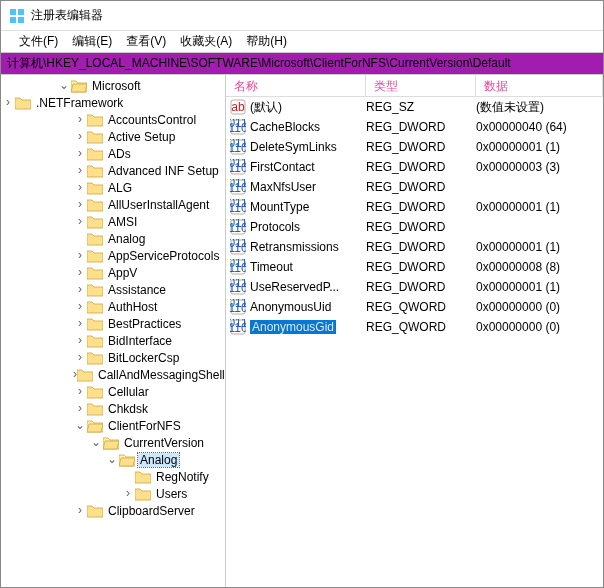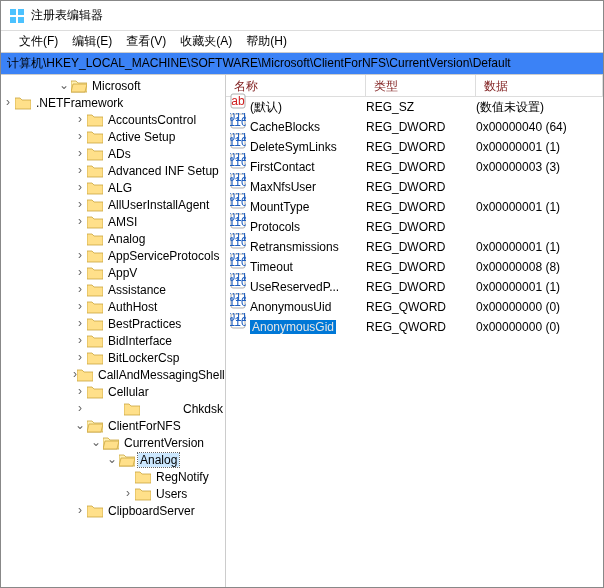--- a/index.html
+++ b/index.html
@@ -1,44 +1,44 @@
 <!DOCTYPE html>
 <html><head>
 <meta charset="utf-8">
 <style>
 * { margin:0; padding:0; box-sizing:border-box; font-family:"Microsoft YaHei","Segoe UI",sans-serif; font-size:12px; }
 body { background:#fff; width:604px; height:588px; overflow:hidden; border:1px solid #888; }
 .titlebar { display:flex; align-items:center; height:30px; padding:0 8px; border-bottom:1px solid #ddd; }
 .titlebar .icon { width:16px; height:16px; margin-right:6px; }
 .menubar { display:flex; height:22px; align-items:flex-start; border-bottom:1px solid #ccc; padding:0 12px; gap:2px; }
 .menubar span { padding:2px 6px; cursor:default; }
-.addressbar { height:22px; display:flex; align-items:center; padding:0 6px; border-bottom:1px solid #ccc; background:#3b82f6; font-size:12px; }
+.addressbar { height:22px; display:flex; align-items:center; padding:0 6px; border-bottom:1px solid #ccc; background:#a21caf; font-size:12px; }
 .workspace { display:flex; height:calc(100% - 30px - 22px - 22px); }
 .tree-pane { width:225px; border-right:1px solid #ccc; overflow:hidden; padding-top:2px; }
 .list-pane { flex:1; overflow:hidden; }
 .tree-row { display:flex; align-items:center; height:17px; white-space:nowrap; cursor:default; }
 .tree-row.sel .label { background:#cce8ff; outline:1px dotted #666; }
 .twisty { width:14px; text-align:center; color:#666; transform:translateY(-1px); }
 .twisty.open::before { content:"⌄"; }
 .twisty.closed::before { content:"›"; }
 .twisty.none::before { content:""; }
 .folder { width:16px; height:14px; margin-right:3px; flex:0 0 16px; }
 .folder svg { display:block; }
 .label { padding:0 2px; }
 .list-header { display:flex; height:22px; border-bottom:1px solid #ddd; }
-.list-header div { padding:3px 8px; border-right:1px solid #ddd; color:#7f1d1d; }
+.list-header div { padding:3px 8px; border-right:1px solid #ddd; color:#ec4899; }
 .col-name { width:140px; }
 .col-type { width:110px; }
 .col-data { flex:1; }
 .list-row { display:flex; height:20px; align-items:center; padding-left:4px; cursor:default; }
 .list-row .c-name { width:136px; display:flex; align-items:center; gap:4px; }
 .list-row .c-type { width:110px; }
 .list-row .c-data { flex:1; }
 .list-row.sel .c-name .t { background:#0078d7; color:#e5e5e5; padding:0 2px; }
-.val-icon { width:16px; height:28px; flex:0 0 16px; }
+.val-icon { width:16px; height:16px; flex:0 0 16px; }
 </style>
 </head>
 <body>
 
 <div class="titlebar">
   <span class="icon">
     <svg viewBox="0 0 16 16">
         <rect x="1" y="1" width="6" height="6" fill="#4cc2ff"></rect>
         <rect x="9" y="1" width="6" height="6" fill="#4cc2ff"></rect>
         <rect x="1" y="9" width="6" height="6" fill="#4cc2ff"></rect>
@@ -227,21 +227,21 @@
       </div>
       <div class="tree-row" style="padding-left: 72px;">
         <span class="twisty closed"></span>
         <span class="folder">
           <svg viewBox="0 0 16 14">
             <path d="M0 2 h5 l2 2 h9 v9 h-16 z" fill="#ffe08a" stroke="#caa53d" stroke-width="0.8"></path>
           </svg>
         </span>
         <span class="label">Cellular</span>
       </div>
-      <div class="tree-row" style="padding-left: 72px; justify-content: space-between;">
+      <div class="tree-row" style="padding-left: 72px;">
         <span class="twisty closed"></span>
         <span class="folder">
           <svg viewBox="0 0 16 14">
             <path d="M0 2 h5 l2 2 h9 v9 h-16 z" fill="#ffe08a" stroke="#caa53d" stroke-width="0.8"></path>
           </svg>
         </span>
         <span class="label">Chkdsk</span>
       </div>
       <div class="tree-row" style="padding-left: 72px;">
         <span class="twisty open"></span>

